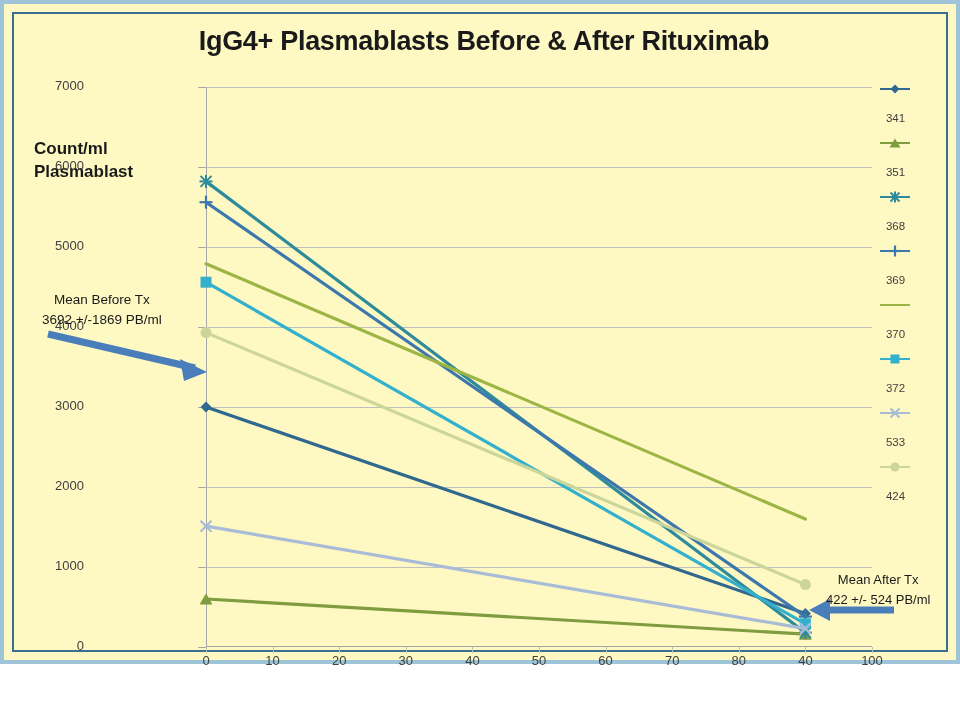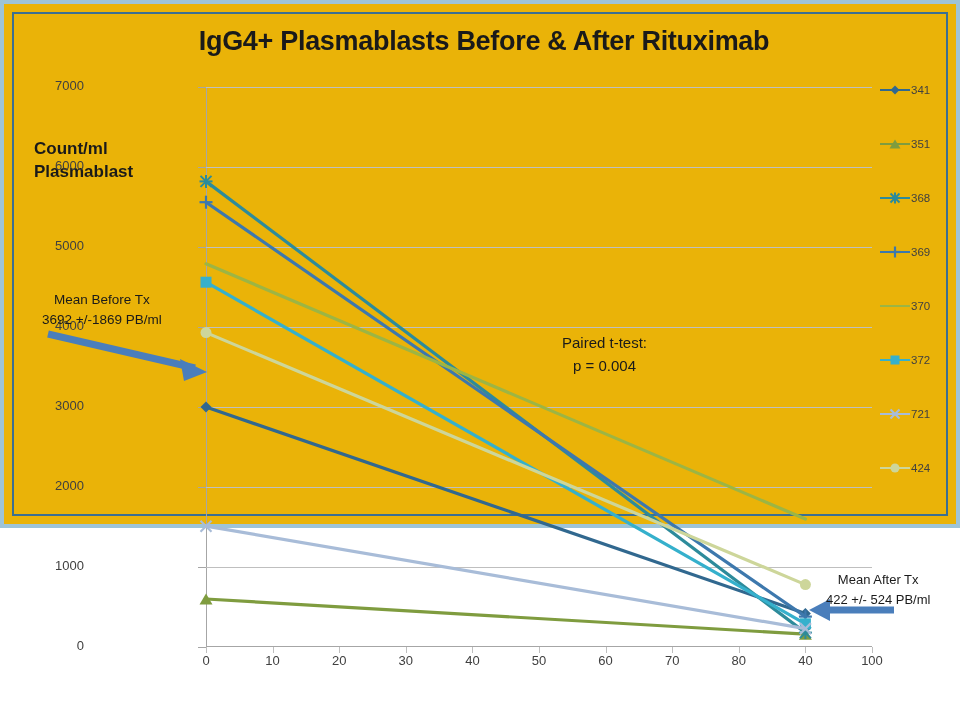--- a/index.html
+++ b/index.html
@@ -1,19 +1,19 @@
 <!DOCTYPE html>
 <html><head>
 <meta charset="utf-8">
 <style>
   html,body{margin:0;padding:0;background:#ffffff;}
   body{width:960px;height:720px;font-family:"Liberation Sans",sans-serif;overflow:hidden;}
 
-  #slide{position:relative;width:960px;height:528px;box-sizing:border-box;
-         border:4px solid #9ec4d8; background:#eab308;}
+  #slide{position:relative;width:960px;height:664px;box-sizing:border-box;
+         border:4px solid #9ec4d8; background:#fef9c3;}
   #inner-border{position:absolute;left:8px;top:8px;right:8px;bottom:8px;
          border:2px solid #3b6f92; box-sizing:border-box; pointer-events:none;}
 
   #chart-title{position:absolute;left:0;top:22px;width:960px;text-align:center;
       font-size:27px;font-weight:bold;color:#1a1a1a;letter-spacing:-0.3px;
       font-family:"Liberation Sans",sans-serif;}
 
   
   #plot{position:absolute;left:202px;top:83px;width:666px;height:560px;}
   #plot-frame{position:absolute;inset:0;border-left:1px solid #a6a6a6;
@@ -31,21 +31,21 @@
       font-size:16px;font-weight:bold;color:#1a1a1a;}
 
   #y-axis-title{position:absolute;left:30px;top:134px;width:165px;
       font-size:17px;font-weight:bold;color:#1a1a1a;line-height:1.35;}
 
   #svg-layer{position:absolute;left:0;top:0;width:960px;height:720px;
       pointer-events:none;}
 
   
   #legend{position:absolute;left:876px;top:78px;width:80px;}
-  .legend-row{position:absolute;left:0;height:16px;display:flex;align-items:center;}
+  .legend-row{position:absolute;left:0;height:16px;display:flex;align-items:center;flex-direction:column;}
   .legend-swatch{width:30px;height:14px;position:relative;flex:0 0 30px;}
   .legend-swatch .ln{position:absolute;left:0;top:6px;width:30px;height:2.4px;}
   .legend-text{font-size:11.5px;color:#404040;margin-left:1px;
       font-family:"Liberation Sans",sans-serif;}
 
   
   .annot{position:absolute;font-family:"Liberation Sans",sans-serif;color:#1a1a1a;text-align:center;}
   #annot-before{left:38px;top:286px;font-size:13.5px;line-height:1.45;}
   #annot-after{left:822px;top:566px;font-size:13px;line-height:1.5;}
   #annot-ttest{left:558px;top:328px;font-size:15px;line-height:1.5;}
@@ -219,24 +219,20 @@
   <div class="annot" id="annot-before">
     <div>Mean Before Tx</div>
     <div>3692 +/-1869 PB/ml</div>
   </div>
 
   <div class="annot" id="annot-after">
     <div>Mean After Tx</div>
     <div>422 +/- 524 PB/ml</div>
   </div>
 
-  <div class="annot" id="annot-ttest">
-    <div>Paired t-test:</div>
-    <div>p = 0.004</div>
-  </div>
 
   <div id="legend">
       <div class="legend-row" style="top: 0px;">
         <div class="legend-swatch">
           <div class="ln" style="background: rgb(49, 104, 143);"></div>
           <svg width="30" height="14" style="position: absolute; left: 0px; top: 0px;">
             <g>
               <polygon points="15,2.5 19.5,7 15,11.5 10.5,7" fill="#31688f"></polygon>
             </g>
           </svg>
@@ -300,21 +296,21 @@
       <div class="legend-row" style="top: 324px;">
         <div class="legend-swatch">
           <div class="ln" style="background: rgb(168, 188, 216);"></div>
           <svg width="30" height="14" style="position: absolute; left: 0px; top: 0px;">
             <g>
               <line x1="10.5" y1="2.5" x2="19.5" y2="11.5" stroke="#a8bcd8" stroke-width="2.2"></line>
               <line x1="19.5" y1="2.5" x2="10.5" y2="11.5" stroke="#a8bcd8" stroke-width="2.2"></line>
             </g>
           </svg>
         </div>
-        <span class="legend-text">721</span>
+        <span class="legend-text">533</span>
       </div>
       <div class="legend-row" style="top: 378px;">
         <div class="legend-swatch">
           <div class="ln" style="background: rgb(205, 214, 154);"></div>
           <svg width="30" height="14" style="position: absolute; left: 0px; top: 0px;">
             <g>
               <circle cx="15" cy="7" r="4.5" fill="#cdd69a"></circle>
             </g>
           </svg>
         </div>

